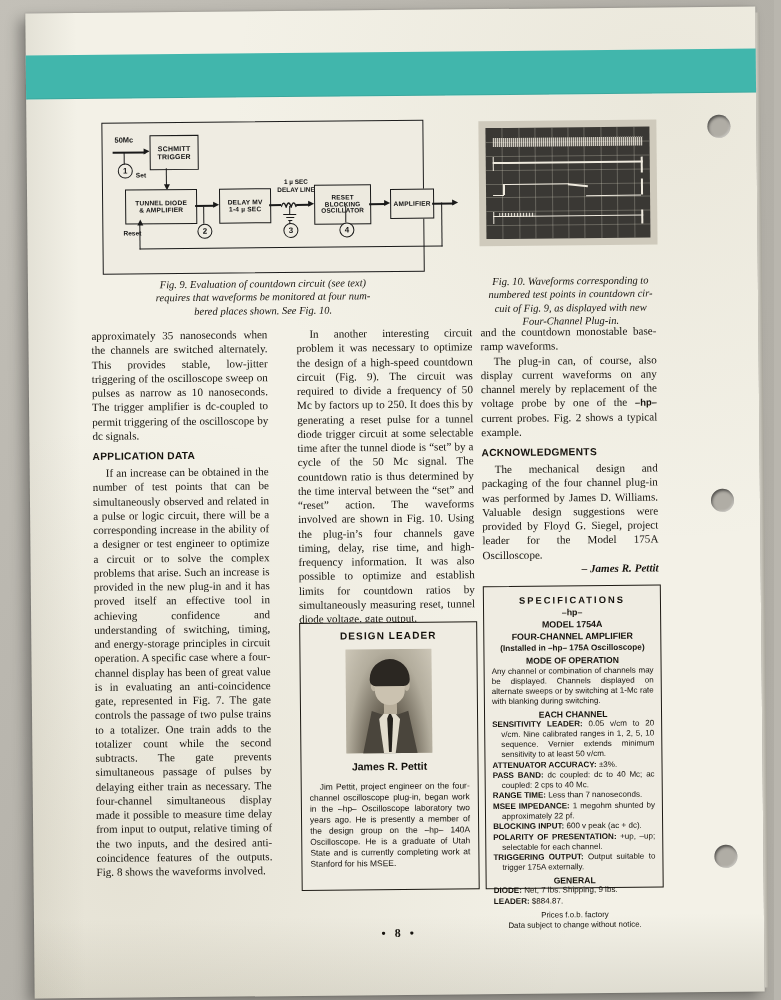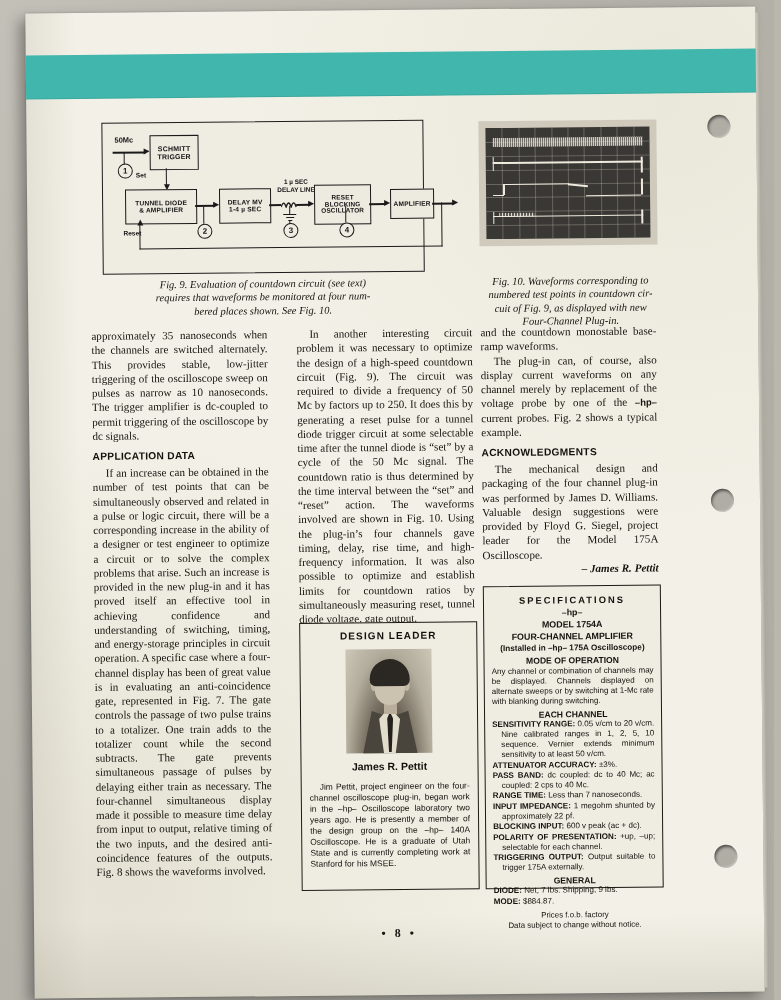--- a/index.html
+++ b/index.html
@@ -317,32 +317,32 @@
         <div class="sp-c">–hp–</div>
         <div class="sp-c">MODEL 1754A</div>
         <div class="sp-c">FOUR-CHANNEL AMPLIFIER</div>
         <div class="sp-c sm">(Installed in –hp– 175A Oscilloscope)</div>
 
         <div class="sect">MODE OF OPERATION</div>
         <div class="body">Any channel or combination of channels may be displayed. Channels displayed on alternate sweeps or by switching at 1-Mc rate with blanking during switching.</div>
 
         <div class="sect">EACH CHANNEL</div>
 
-        <div class="item"><b>SENSITIVITY RANGE:</b><span> 0.05 v/cm to 20 v/cm. Nine calibrated ranges in 1, 2, 5, 10 sequence. Vernier extends minimum sensitivity to at least 50 v/cm.</span></div>
+        <div class="item"><b>SENSITIVITY LEADER:</b><span> 0.05 v/cm to 20 v/cm. Nine calibrated ranges in 1, 2, 5, 10 sequence. Vernier extends minimum sensitivity to at least 50 v/cm.</span></div>
         <div class="item"><b>ATTENUATOR ACCURACY:</b><span> ±3%.</span></div>
         <div class="item"><b>PASS BAND:</b><span> dc coupled: dc to 40 Mc; ac coupled: 2 cps to 40 Mc.</span></div>
         <div class="item"><b>RANGE TIME:</b><span> Less than 7 nanoseconds.</span></div>
-        <div class="item"><b>INPUT IMPEDANCE:</b><span> 1 megohm shunted by approximately 22 pf.</span></div>
+        <div class="item"><b>MSEE IMPEDANCE:</b><span> 1 megohm shunted by approximately 22 pf.</span></div>
         <div class="item"><b>BLOCKING INPUT:</b><span> 600 v peak (ac + dc).</span></div>
         <div class="item"><b>POLARITY OF PRESENTATION:</b><span> +up, –up; selectable for each channel.</span></div>
         <div class="item"><b>TRIGGERING OUTPUT:</b><span> Output suitable to trigger 175A externally.</span></div>
 
         <div class="sect">GENERAL</div>
         <div class="item"><b>DIODE:</b><span> Net, 7 lbs. Shipping, 9 lbs.</span></div>
-        <div class="item"><b>MODE:</b><span> $884.87.</span></div>
+        <div class="item"><b>LEADER:</b><span> $884.87.</span></div>
 
         <div class="foot">
           <div>Prices f.o.b. factory</div>
           <div>Data subject to change without notice.</div>
         </div>
       </div>
 
       <div id="pageno">•  8  •</div>
 
     </div>

